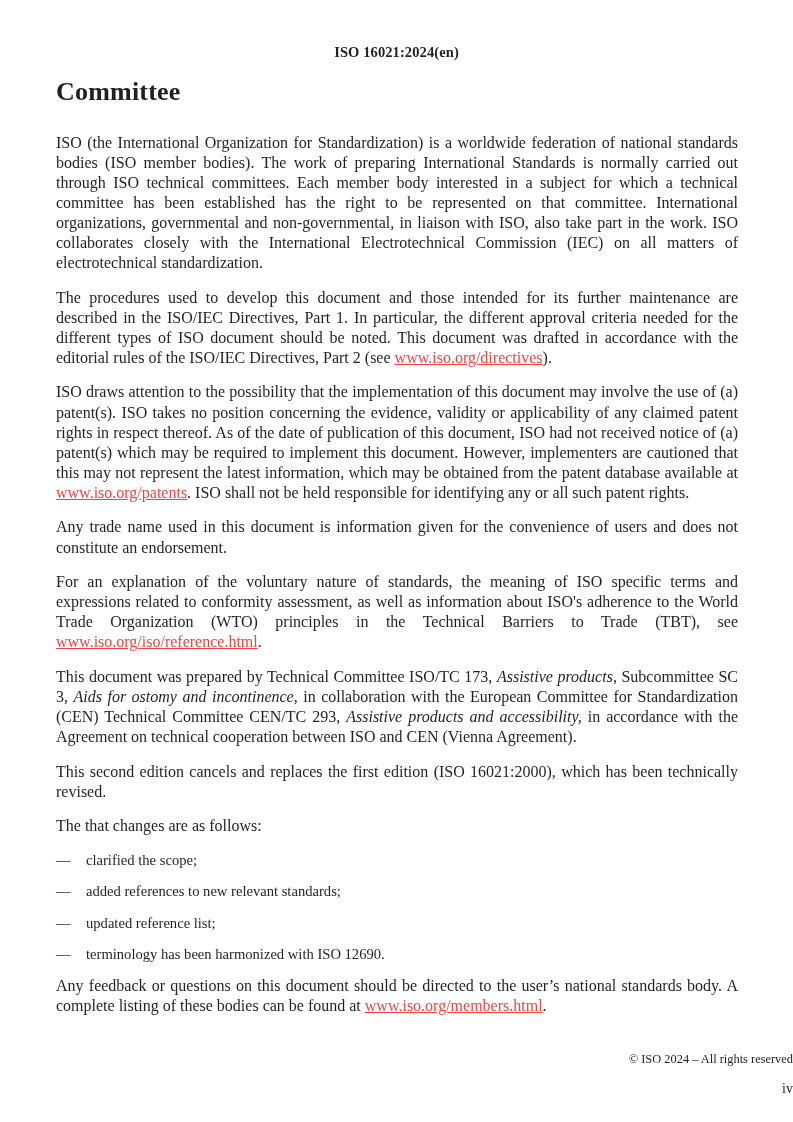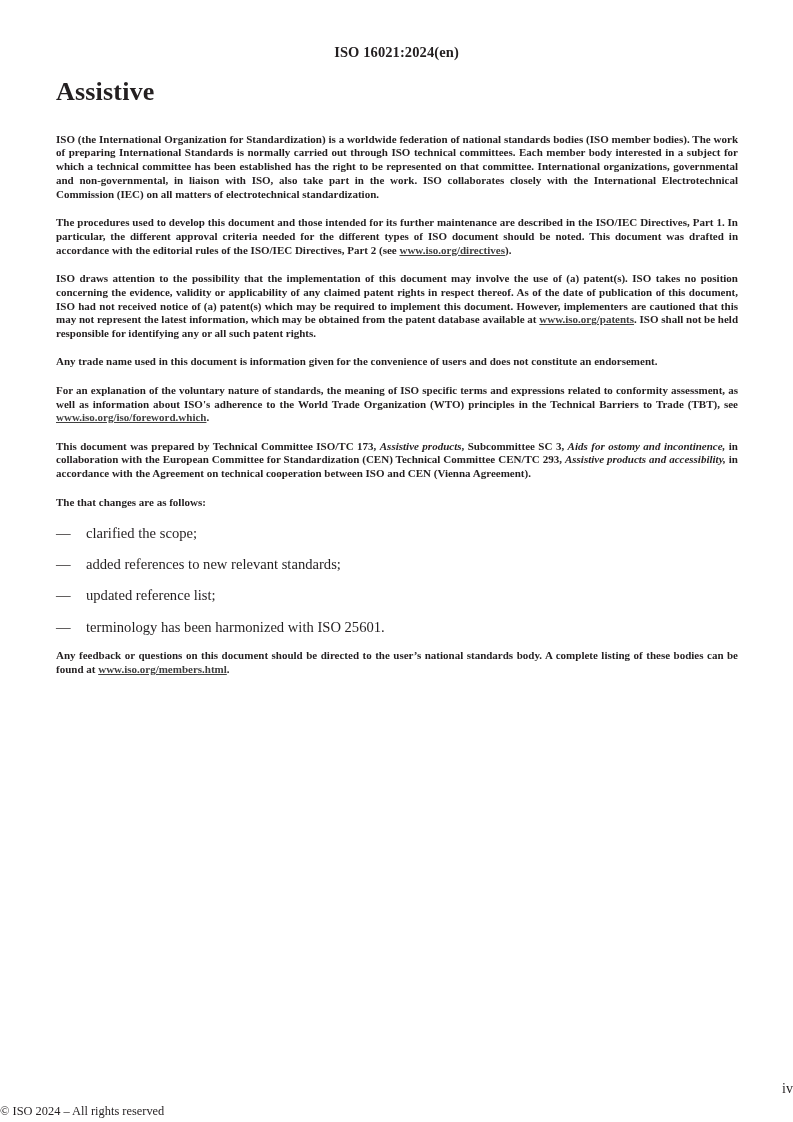--- a/index.html
+++ b/index.html
@@ -42,31 +42,30 @@
   h1.doc-title {
     font-size: 26px;
     font-weight: bold;
     margin: 0 0 26px 0;
     line-height: 1.1;
     color: #231f20;
     letter-spacing: 0.2px;
   }
   p.para {
     margin: 0 0 14.5px 0;
-    font-size: 11px;
+    font-size: 16px;
     line-height: 1.255;
     text-align: justify;
     text-justify: inter-word;
     color: #231f20;
     hyphens: none;
-    font-weight: bold;
   }
   p.para:last-child { margin-bottom: 16px; }
   a.link {
-    color: #404040;
+    color: #ef4444;
     text-decoration: underline;
   }
   .it { font-style: italic; }
   ul.changes {
     list-style: none;
     margin: 0 0 12px 0;
     padding: 0;
   }
   ul.changes li {
     font-size: 14.6px;
@@ -78,23 +77,23 @@
   }
   ul.changes li .dash {
     position: absolute;
     left: 0;
     top: 0;
   }
   .list-block { margin-top: 13px; }
   .footer-copyright {
     position: absolute;
     left: 0;
-    top: 1104px;
+    top: 1052px;
     width: 793px;
-    text-align: left;
+    text-align: right;
     font-size: 12.4px;
     color: #231f20;
   }
   .footer-pagenum {
     position: absolute;
     left: 0;
     top: 1081px;
     width: 793px;
     text-align: right;
     font-size: 14px;
@@ -103,43 +102,44 @@
 </style>
 </head>
 <body>
 
 <div class="page">
 
   <div class="running-head">ISO 16021:2024(en)</div>
 
   <div class="content">
 
-    <h1 class="doc-title">Assistive</h1>
+    <h1 class="doc-title">Committee</h1>
 
     <p class="para"><span>ISO (the International Organization for Standardization) is a worldwide federation of national standards bodies (ISO member bodies). The work of preparing International Standards is normally carried out through ISO technical committees. Each member body interested in a subject for which a technical committee has been established has the right to be represented on that committee. International organizations, governmental and non-governmental, in liaison with ISO, also take part in the work. ISO collaborates closely with the International Electrotechnical Commission (IEC) on all matters of electrotechnical standardization.</span></p>
 
     <p class="para"><span>The procedures used to develop this document and those intended for its further maintenance are described in the ISO/IEC Directives, Part 1. In particular, the different approval criteria needed for the different types of ISO document should be noted. This document was drafted in accordance with the editorial rules of the ISO/IEC Directives, Part 2 (see </span><a class="link" href="#">www.iso.org/directives</a><span>).</span></p>
 
     <p class="para"><span>ISO draws attention to the possibility that the implementation of this document may involve the use of (a) patent(s). ISO takes no position concerning the evidence, validity or applicability of any claimed patent rights in respect thereof. As of the date of publication of this document, ISO had not received notice of (a) patent(s) which may be required to implement this document. However, implementers are cautioned that this may not represent the latest information, which may be obtained from the patent database available at </span><a class="link" href="#">www.iso.org/patents</a><span>. ISO shall not be held responsible for identifying any or all such patent rights.</span></p>
 
     <p class="para"><span>Any trade name used in this document is information given for the convenience of users and does not constitute an endorsement.</span></p>
 
-    <p class="para"><span>For an explanation of the voluntary nature of standards, the meaning of ISO specific terms and expressions related to conformity assessment, as well as information about ISO's adherence to the World Trade Organization (WTO) principles in the Technical Barriers to Trade (TBT), see </span><a class="link" href="#">www.iso.org/iso/foreword.which</a><span>.</span></p>
+    <p class="para"><span>For an explanation of the voluntary nature of standards, the meaning of ISO specific terms and expressions related to conformity assessment, as well as information about ISO's adherence to the World Trade Organization (WTO) principles in the Technical Barriers to Trade (TBT), see </span><a class="link" href="#">www.iso.org/iso/reference.html</a><span>.</span></p>
 
     <p class="para"><span>This document was prepared by Technical Committee ISO/TC 173, </span><span class="it">Assistive products</span><span>, Subcommittee SC 3, </span><span class="it">Aids for ostomy and incontinence,</span><span> in collaboration with the European Committee for Standardization (CEN) Technical Committee CEN/TC 293, </span><span class="it">Assistive products and accessibility,</span><span> in accordance with the Agreement on technical cooperation between ISO and CEN (Vienna Agreement).</span></p>
 
+    <p class="para"><span>This second edition cancels and replaces the first edition (ISO 16021:2000), which has been technically revised.</span></p>
 
     <p class="para"><span>The that changes are as follows:</span></p>
 
     <div class="list-block">
       <ul class="changes">
         <li><span class="dash">—</span><span>clarified the scope;</span></li>
         <li><span class="dash">—</span><span>added references to new relevant standards;</span></li>
         <li><span class="dash">—</span><span>updated reference list;</span></li>
-        <li><span class="dash">—</span><span>terminology has been harmonized with ISO 25601.</span></li>
+        <li><span class="dash">—</span><span>terminology has been harmonized with ISO 12690.</span></li>
       </ul>
     </div>
 
     <p class="para"><span>Any feedback or questions on this document should be directed to the user’s national standards body. A complete listing of these bodies can be found at </span><a class="link" href="#">www.iso.org/members.html</a><span>.</span></p>
 
   </div>
 
   <div class="footer-copyright">© ISO 2024 – All rights reserved</div>
   <div class="footer-pagenum">iv</div>
 

